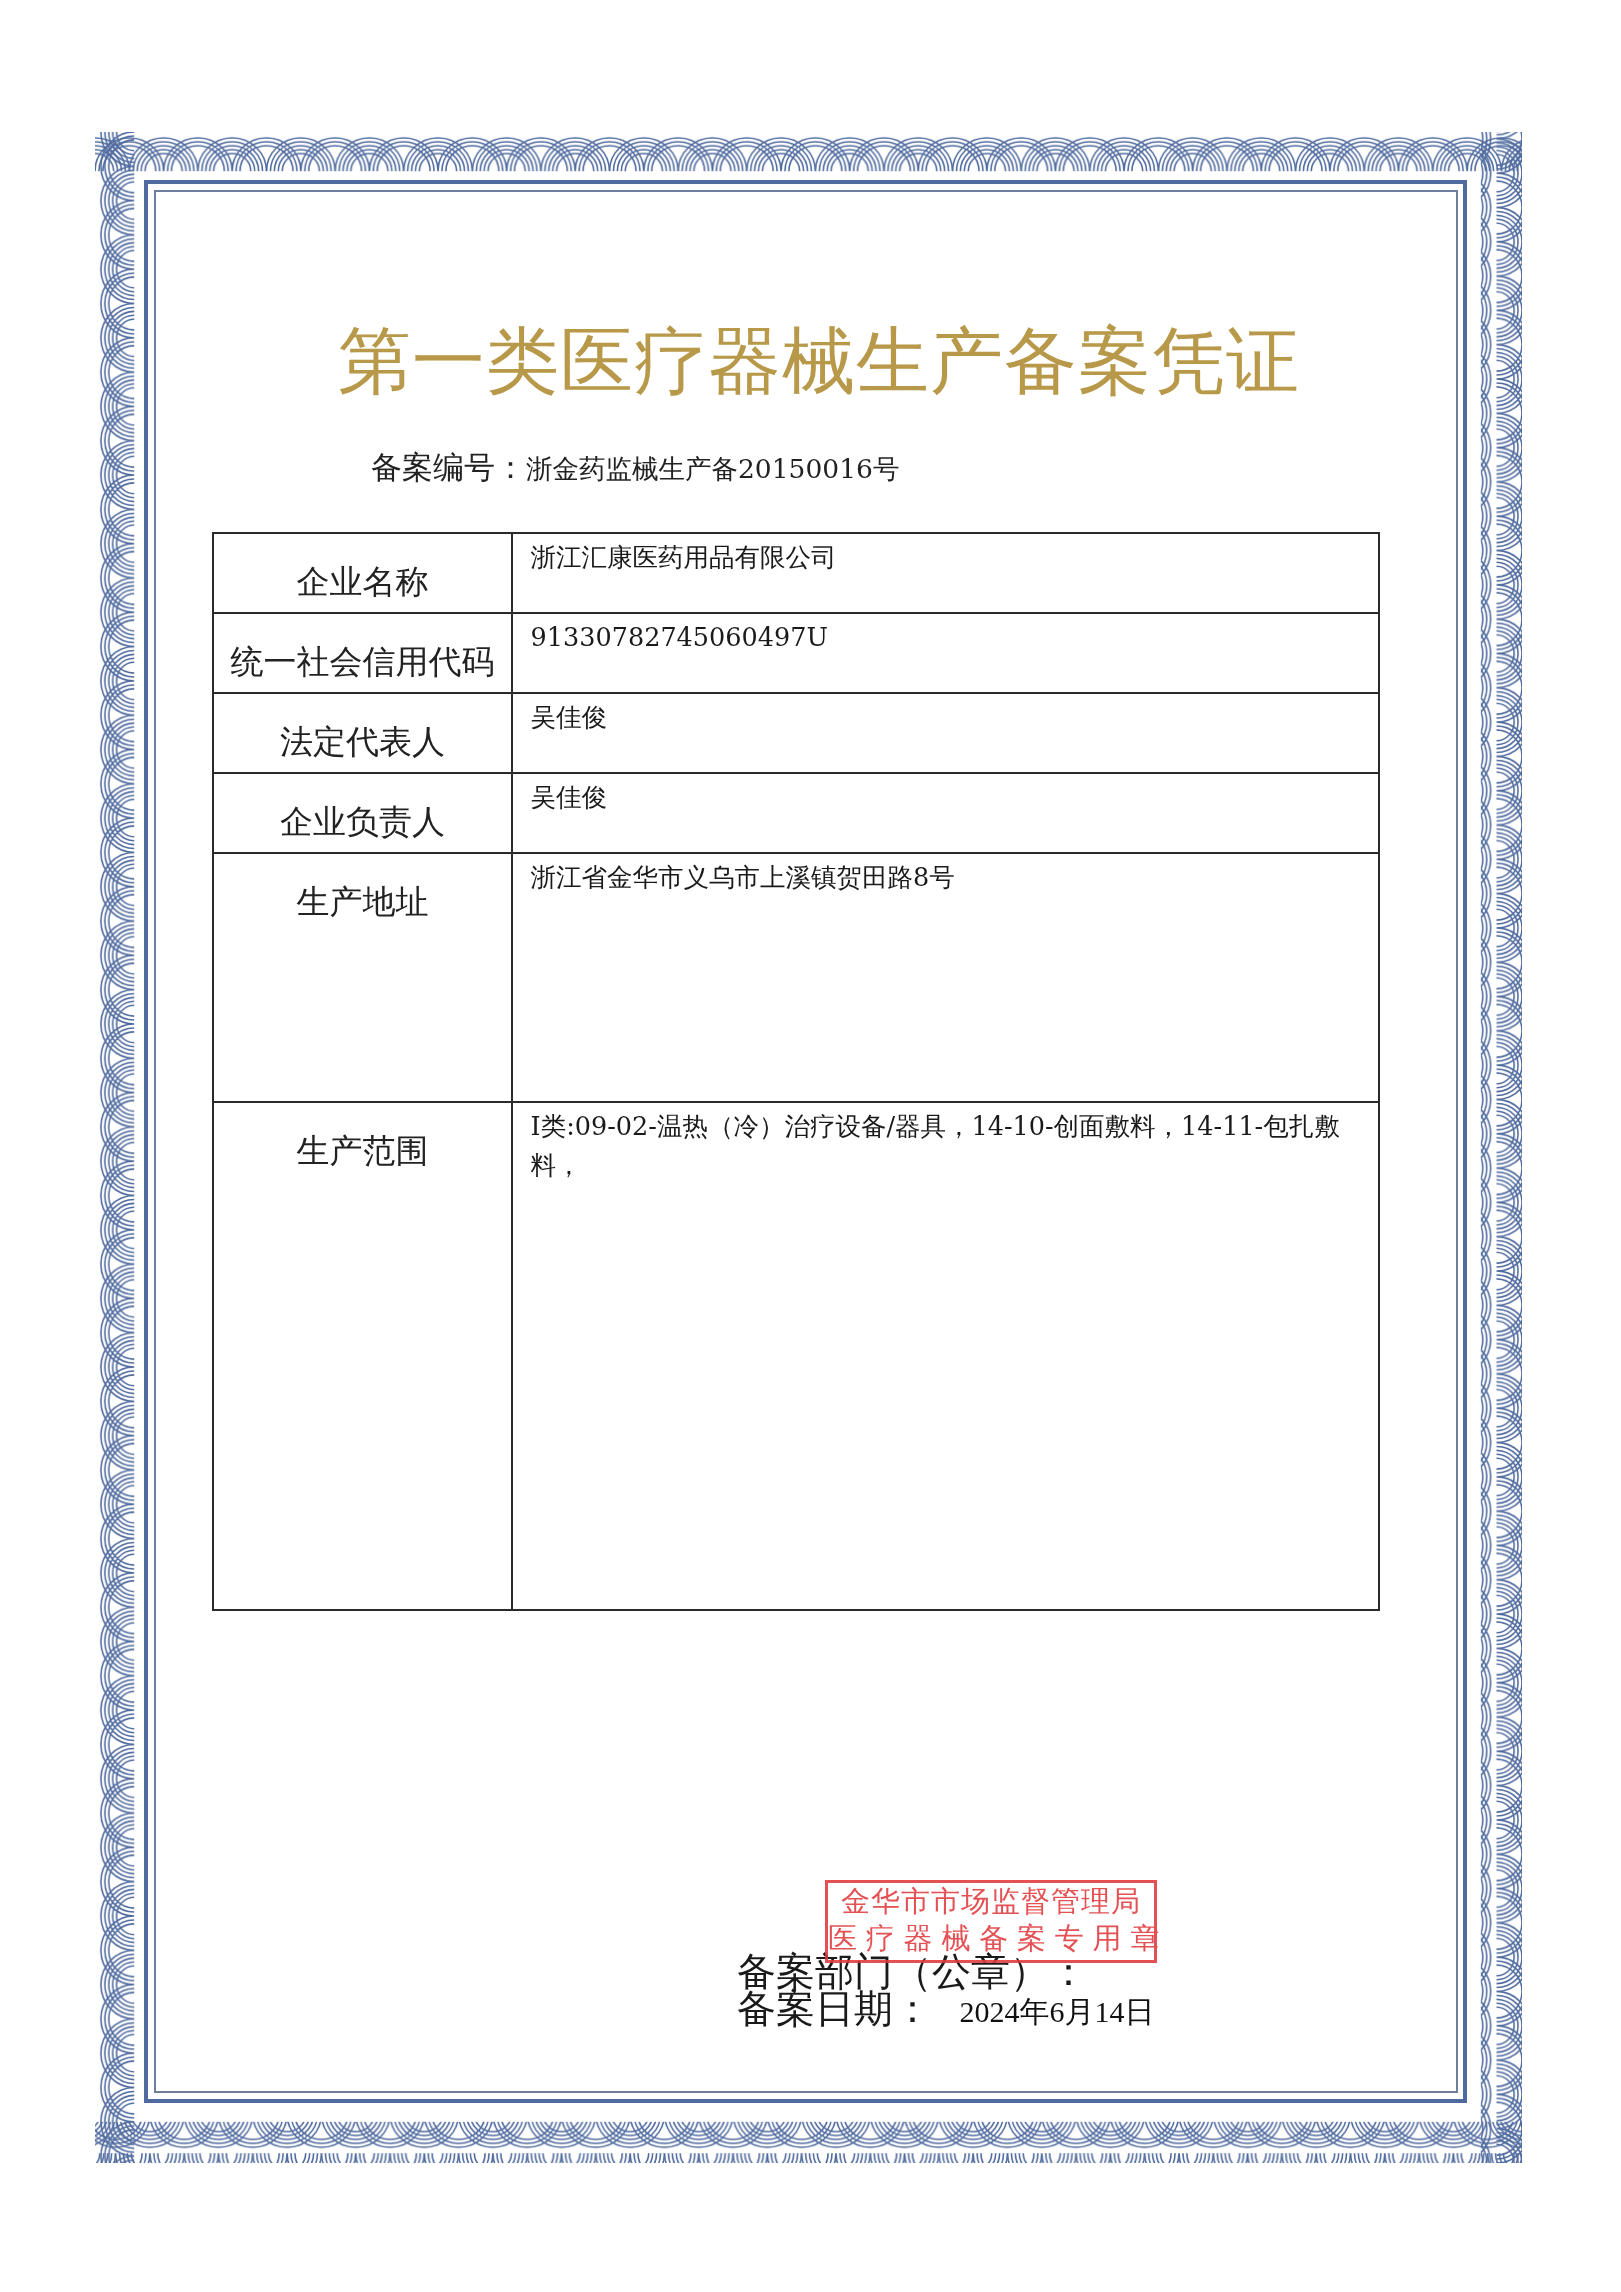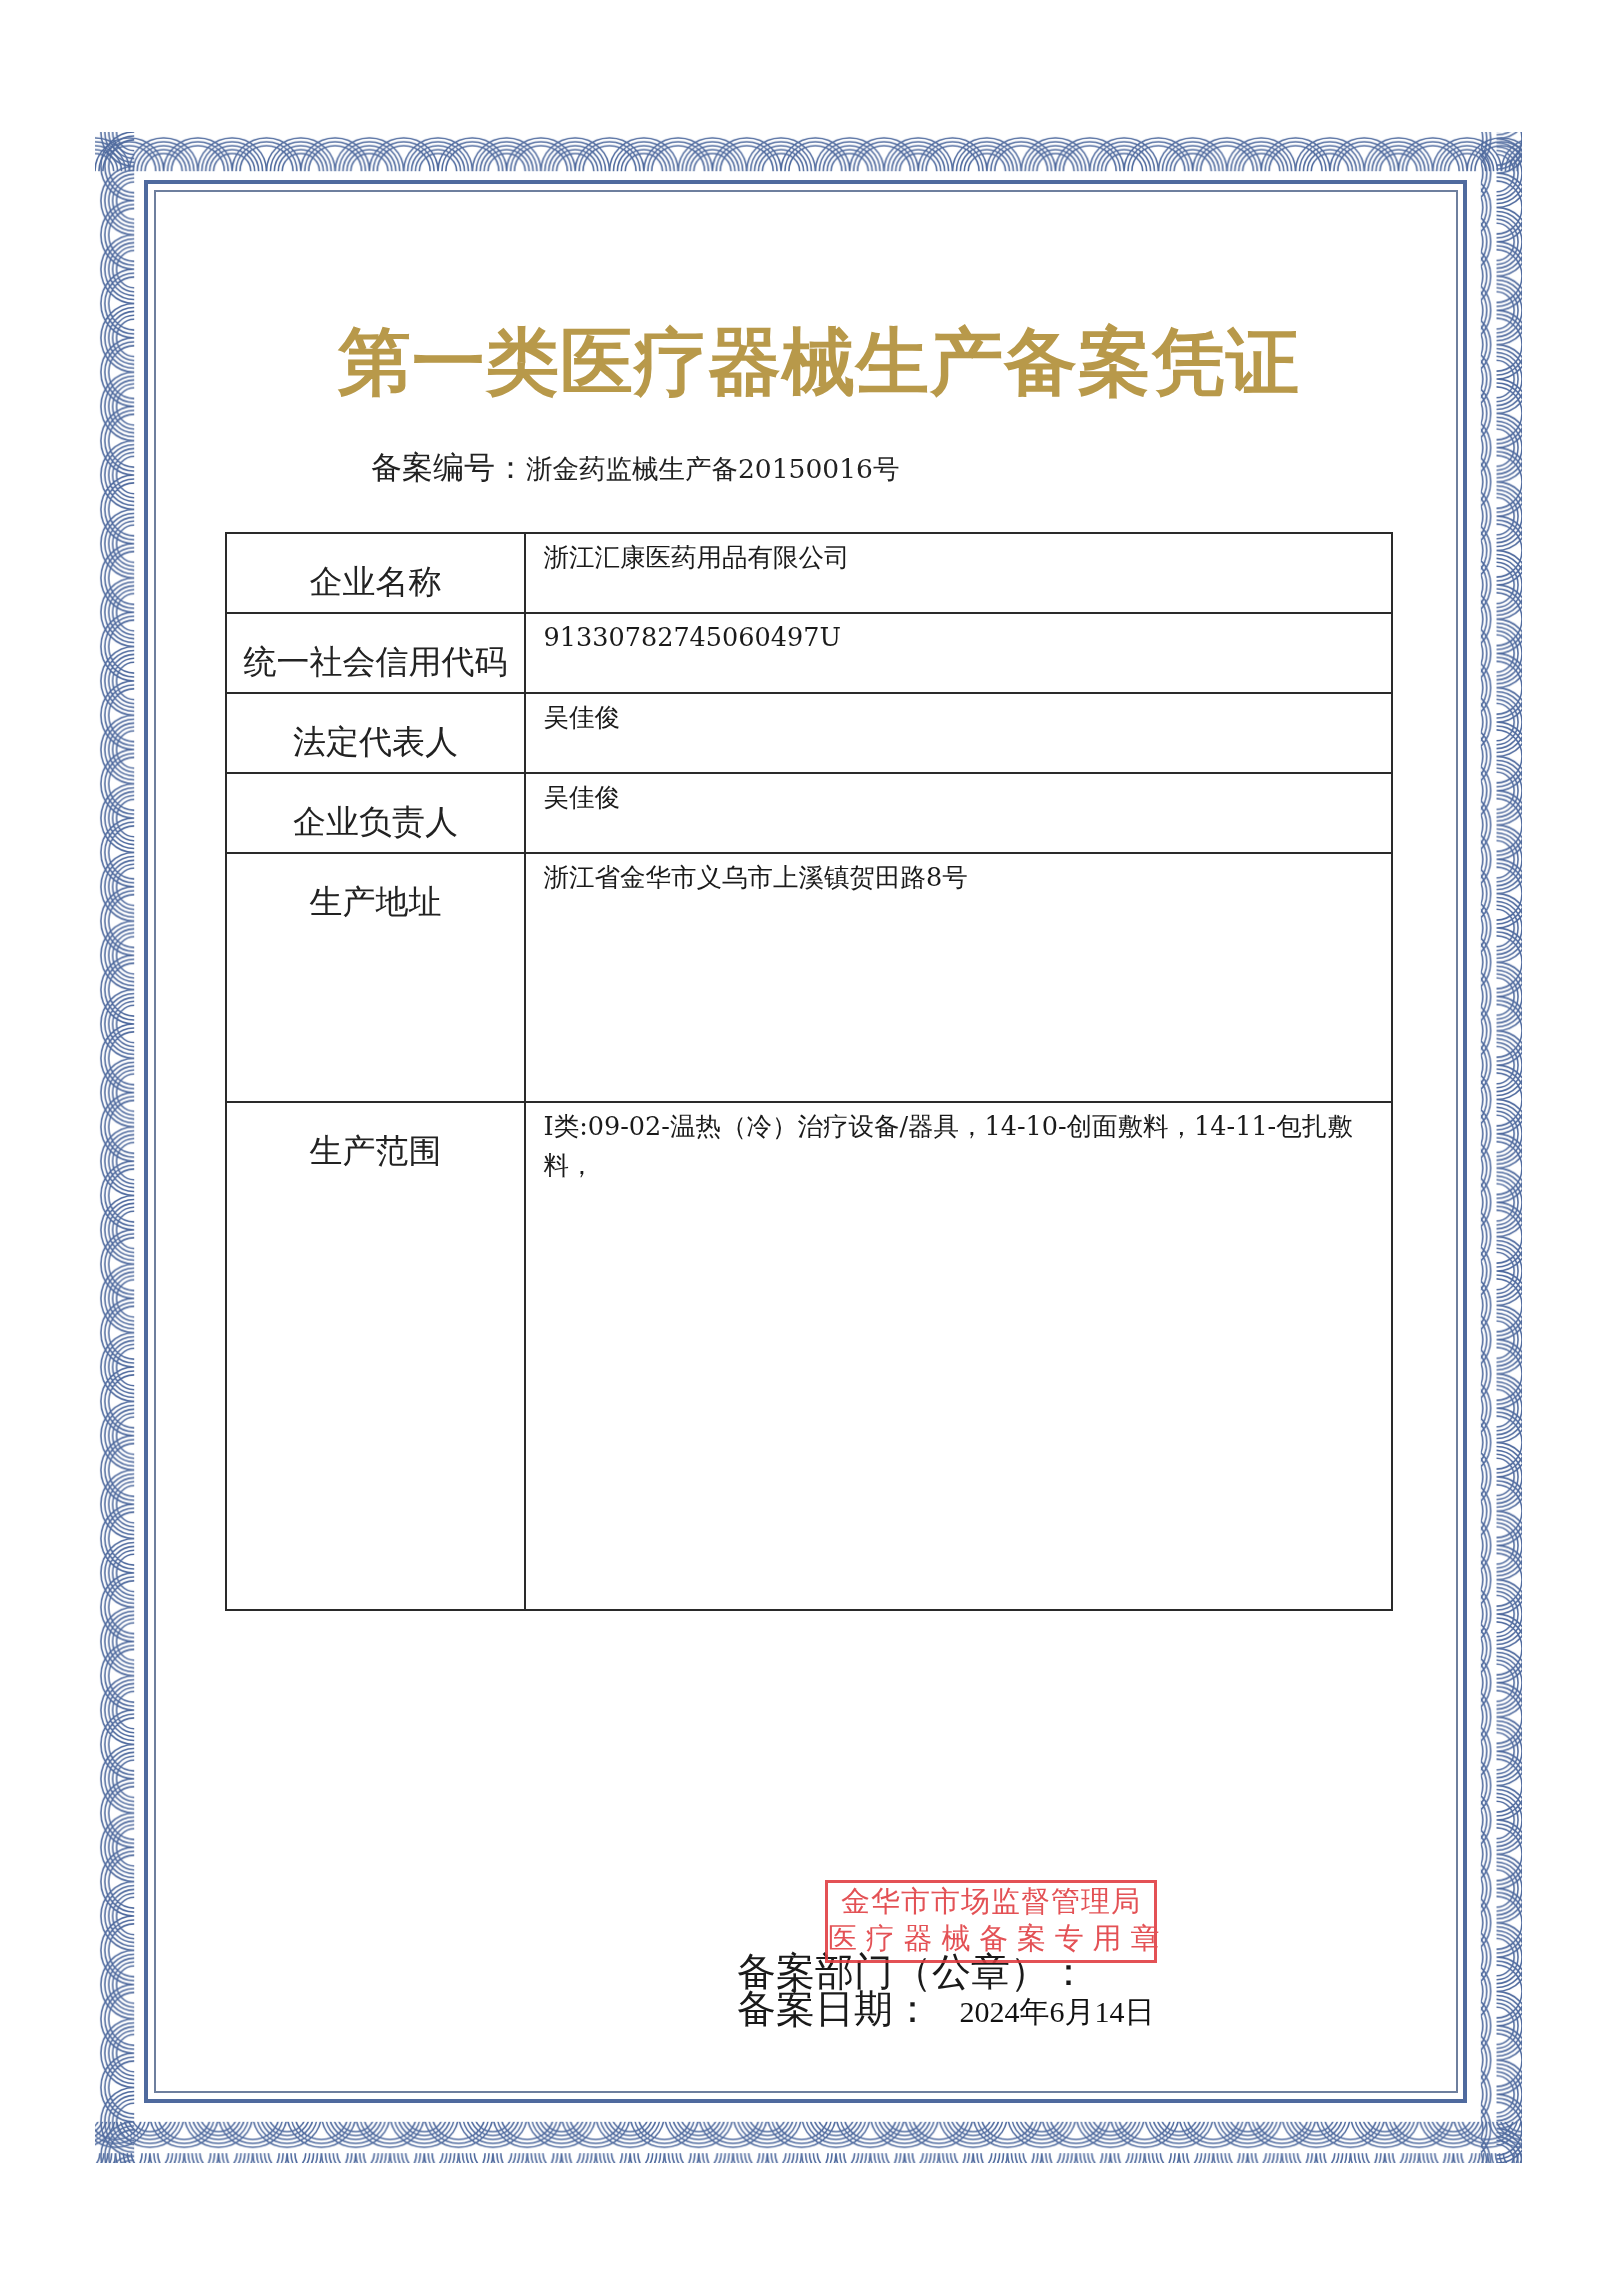--- a/index.html
+++ b/index.html
@@ -8,28 +8,28 @@
 
   .frame-guilloche { position: absolute; left: 95px; top: 132px; width: 1427px; height: 2031px; }
   .frame-guilloche svg { width: 100%; height: 100%; display: block; }
 
   .frame-inner-thick { position: absolute; left: 144px; top: 180px; width: 1323px; height: 1923px;
                        border: 4.9px solid #4f6a9e; box-sizing: border-box; }
   .frame-inner-thin { position: absolute; left: 154px; top: 190px; width: 1304px; height: 1903px;
                       border: 2px solid #6e7f9e; box-sizing: border-box; background: #fff; }
 
   .title { position: absolute; left: 338px; top: 316px; width: 980px;
-           font-family: "DejaVu Serif", "Liberation Serif", serif; font-weight: bold;
+           font-family: "DejaVu Serif", "Liberation Serif", serif; font-weight: normal;
            font-size: 73px; line-height: 90px; letter-spacing: 1px; white-space: nowrap; }
 
   .record-no { position: absolute; left: 341px; top: 447px; white-space: nowrap; margin-left: 30px; }
   .record-no .lbl { font-family: "DejaVu Sans", "Liberation Sans", sans-serif; font-size: 31px; color: #222; }
   .record-no .val { font-size: 26.5px; color: #222; }
 
-  table.info { position: absolute; left: 225px; top: 532px; width: 1168px; border-collapse: collapse;
+  table.info { position: absolute; left: 212px; top: 532px; width: 1168px; border-collapse: collapse;
                table-layout: fixed; border-radius: 22px; }
   table.info td { border: 2.9px solid #2a2a2a; vertical-align: top; padding: 0; }
   table.info td.label { width: 297px; text-align: center; font-family: "DejaVu Sans", "Liberation Sans", sans-serif;
                         font-size: 33px; color: #222; }
   table.info td.label span { display: block; padding-top: 25.5px; }
   table.info td.value { font-size: 25.5px; line-height: 39px; padding: 3.9px 17.6px 0 17.6px; color: #1a1a1a; }
 
   .r1 { height: 80px; } .r2 { height: 80px; } .r3 { height: 80px; } .r4 { height: 80px; padding-left: 11px; }
   .r5 { height: 163px; } .r6 { height: 249px; } .r7 { height: 508px; }
 

